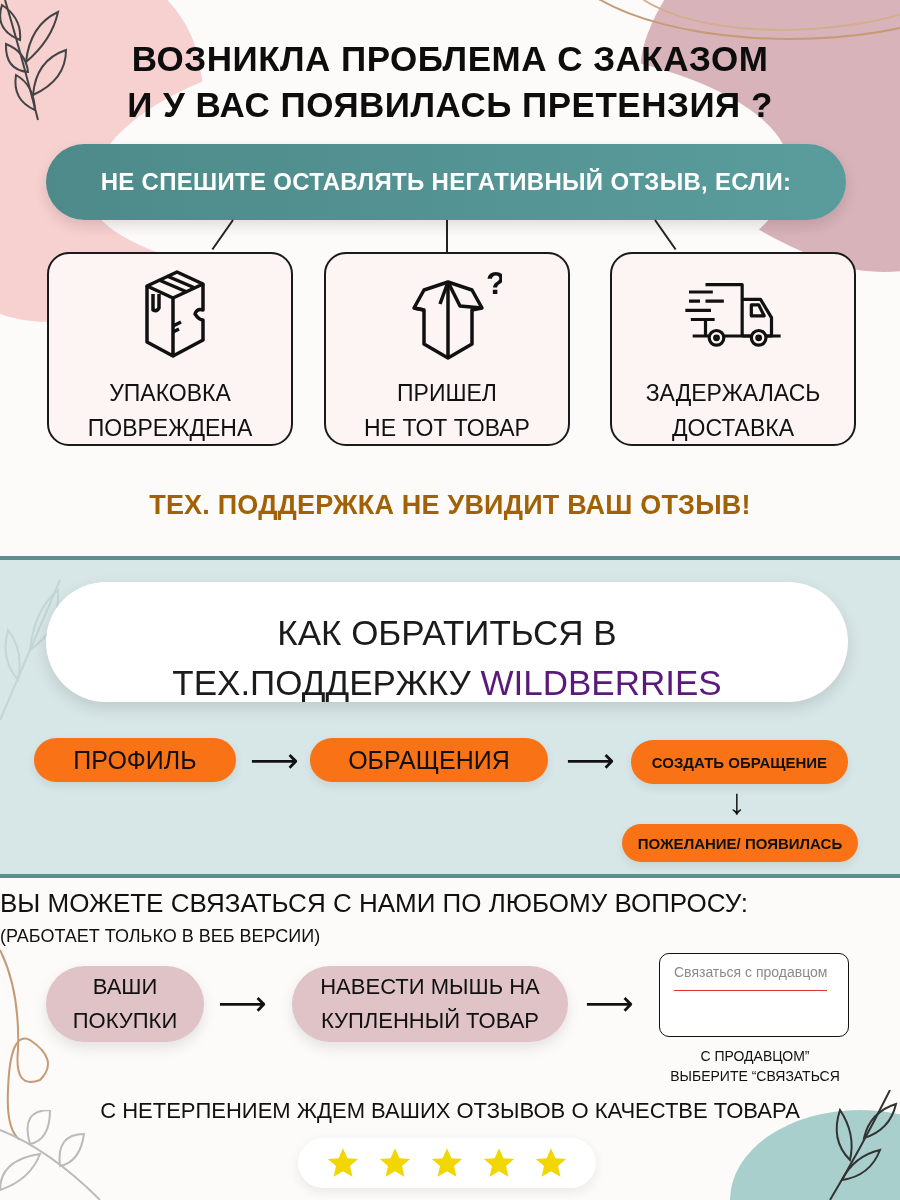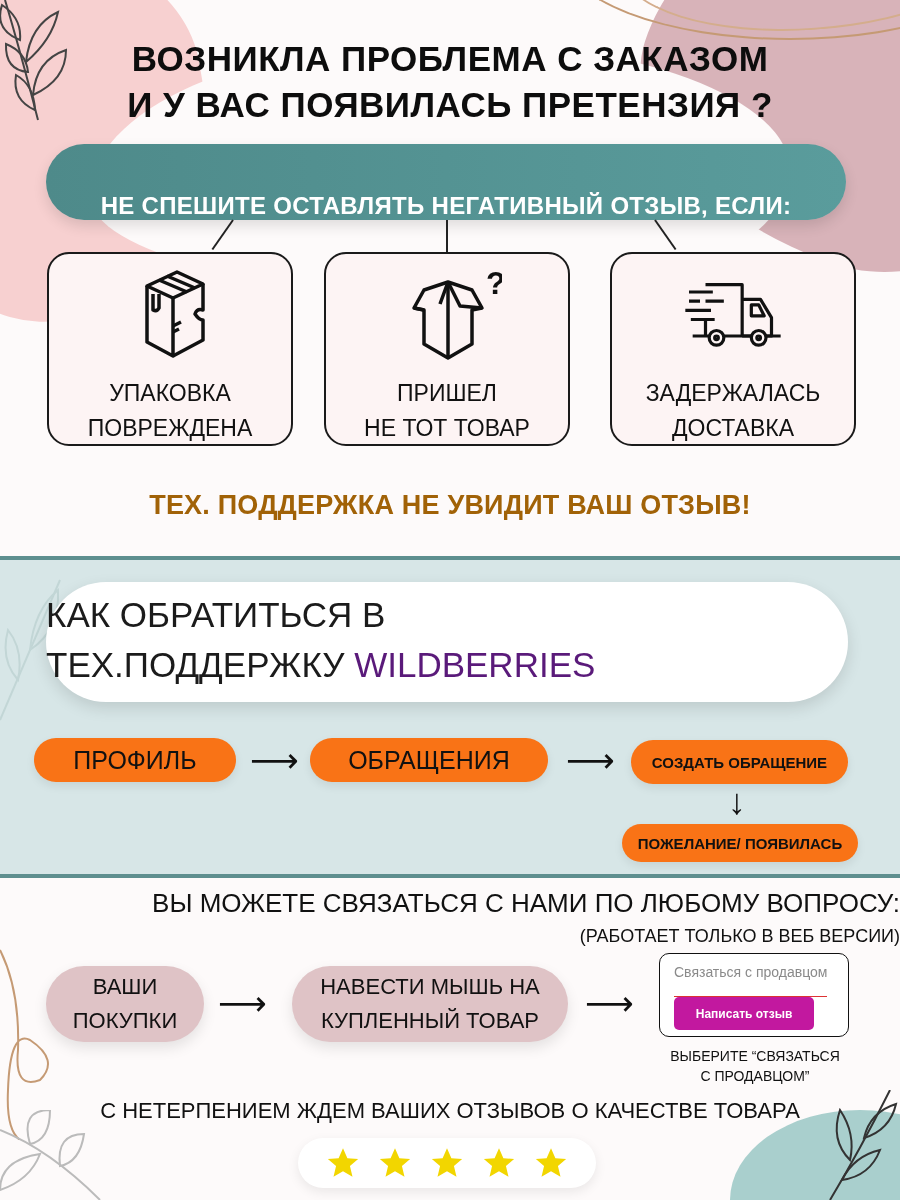--- a/index.html
+++ b/index.html
@@ -14,45 +14,45 @@
   .blob-mauve-right { left: 640px; top: -80px; width: 420px; height: 340px; background: #d8b3b9; border-radius: 45% 55% 40% 60% / 55% 45% 55% 45%; transform: rotate(18deg); }
   .gold-line { left: 560px; top: -140px; width: 460px; height: 180px; border: 2px solid #c59a74; border-radius: 50%; border-top-color: transparent; }
   .gold-line2 { left: 620px; top: -120px; width: 380px; height: 150px; border: 2px solid #d4ad8c; border-radius: 50%; border-top-color: transparent; transform: rotate(-4deg); }
 
   .section-teal { left: 0; top: 556px; width: 900px; height: 322px; background: #d7e6e7; border-top: 4px solid #5e8f8f; border-bottom: 4px solid #5e8f8f; }
 
   .blob-teal-br { left: 730px; top: 1110px; width: 260px; height: 180px; background: #a9cfcd; border-radius: 50%; }
 
   
   .headline { left: 0; top: 36px; width: 900px; text-align: center; font-size: 35px; line-height: 46px; font-weight: 700; letter-spacing: 0.5px; color: #0d0d0d; }
-  .pill-teal { left: 46px; top: 144px; width: 800px; height: 76px; border-radius: 38px; background: linear-gradient(90deg, #4e8a8a, #5a9c9c); box-shadow: 0 6px 14px rgba(0,0,0,0.12); display: flex; align-items: flex-end; justify-content: center; color: #fff; font-weight: 700; font-size: 24px; letter-spacing: 0.3px; }
+  .pill-teal { left: 46px; top: 144px; width: 800px; height: 76px; border-radius: 38px; background: linear-gradient(90deg, #4e8a8a, #5a9c9c); box-shadow: 0 6px 14px rgba(0,0,0,0.12); display: flex; align-items: center; justify-content: center; color: #fff; font-weight: 700; font-size: 24px; letter-spacing: 0.3px; }
 
   .connector { background: #222; width: 2px; }
 
   .card { top: 252px; width: 246px; height: 194px; border: 2px solid #1a1a1a; border-radius: 22px; background: #fdf4f4; }
   .card .icon { position: absolute; left: 50%; top: 10px; transform: translateX(-50%); width: 110px; height: 100px; }
   .card .label { position: absolute; left: 0; top: 122px; width: 100%; text-align: center; font-size: 23px; line-height: 35px; color: #111; }
 
   .warning { left: 0; top: 490px; width: 900px; text-align: center; font-size: 27px; font-weight: 700; color: #a16207; letter-spacing: 0.2px; }
 
   
-  .big-pill { left: 46px; top: 582px; width: 802px; height: 120px; background: #fff; border-radius: 60px; box-shadow: 0 6px 16px rgba(0,0,0,0.12); padding-top: 8px; font-size: 35px; line-height: 50px; color: #1b1b1b; }
+  .big-pill { left: 46px; top: 582px; width: 802px; height: 120px; background: #fff; border-radius: 60px; box-shadow: 0 6px 16px rgba(0,0,0,0.12); text-align: center; padding-top: 26px; font-size: 35px; line-height: 50px; color: #1b1b1b; }
   .big-pill .wb { color: #5a1a7a; }
 
   .step-pill { height: 44px; background: #f97316; border-radius: 22px; box-shadow: 0 4px 10px rgba(0,0,0,0.08); display: flex; align-items: center; justify-content: center; color: #111; }
   .arrow-r { font-size: 34px; line-height: 34px; color: #111; }
 
   
-  .contact-title { left: 0; top: 888px; width: 900px; text-align: right; font-size: 26px; font-weight: 400; color: #111; }
-  .contact-sub { left: 0; top: 926px; width: 900px; text-align: right; font-size: 18px; color: #111; }
+  .contact-title { left: 0; top: 888px; width: 900px; text-align: left; font-size: 26px; font-weight: 400; color: #111; }
+  .contact-sub { left: 0; top: 926px; width: 900px; text-align: left; font-size: 18px; color: #111; }
 
   .mauve-pill { background: #dfc3c6; border-radius: 40px; box-shadow: 0 6px 14px rgba(0,0,0,0.10); display: flex; align-items: center; justify-content: center; text-align: center; font-size: 22px; line-height: 34px; color: #111; }
 
   .seller-box { left: 659px; top: 953px; width: 190px; height: 84px; border: 1.5px solid #111; border-radius: 10px; background: #fff; }
-  .seller-link { position: absolute; left: 14px; top: 10px; font-size: 14px; color: #8a8a8a; border-bottom: 1.5px solid #d33; padding-bottom: 16px; }
+  .seller-link { position: absolute; left: 14px; top: 10px; font-size: 14px; color: #8a8a8a; border-bottom: 1.5px solid #d33; padding-bottom: 10px; }
   .seller-btn { position: absolute; left: 14px; top: 43px; width: 140px; height: 33px; background: #c2189f; color: #fff; border-radius: 5px; font-size: 12px; font-weight: 700; display: flex; align-items: center; justify-content: center; }
   .seller-caption { left: 640px; top: 1046px; width: 230px; text-align: center; font-size: 14px; line-height: 20px; color: #111; }
 
   .thanks { left: 0; top: 1098px; width: 900px; text-align: center; font-size: 22px; color: #111; }
   .stars-pill { left: 298px; top: 1138px; width: 298px; height: 50px; background: #fff; border-radius: 25px; box-shadow: 0 4px 12px rgba(0,0,0,0.08); display: flex; align-items: center; justify-content: center; gap: 18px; }
   .star { width: 34px; height: 34px; }
 </style>
 </head>
 <body>
 
@@ -186,25 +186,24 @@
 <div class="abs mauve-pill" style="left:292px;top:966px;width:276px;height:76px">
   <div>
     <div>НАВЕСТИ МЫШЬ НА</div>
     <div>КУПЛЕННЫЙ ТОВАР</div>
   </div>
 </div>
 <div class="abs arrow-r" style="left:585px;top:986px">⟶</div>
 
 <div class="abs seller-box">
   <span class="seller-link">Связаться с продавцом</span>
-  <div class="seller-btn">Написать отзыв</div>
 </div>
 <div class="abs seller-caption">
+  <div>С ПРОДАВЦОМ”</div>
   <div>ВЫБЕРИТЕ “СВЯЗАТЬСЯ</div>
-  <div>С ПРОДАВЦОМ”</div>
 </div>
 
 <div class="abs blob-teal-br"></div>
 <svg class="abs" style="left:820px;top:1090px" width="80" height="110" viewBox="0 0 80 110">
   <g fill="none" stroke="#333" stroke-width="2">
     <path d="M10 110 Q40 60 70 0"></path>
     <path d="M30 70 Q10 50 20 20 Q36 44 30 70Z"></path>
     <path d="M44 48 Q70 40 76 14 Q50 22 44 48Z"></path>
     <path d="M22 90 Q50 86 60 60 Q34 66 22 90Z"></path>
   </g>

